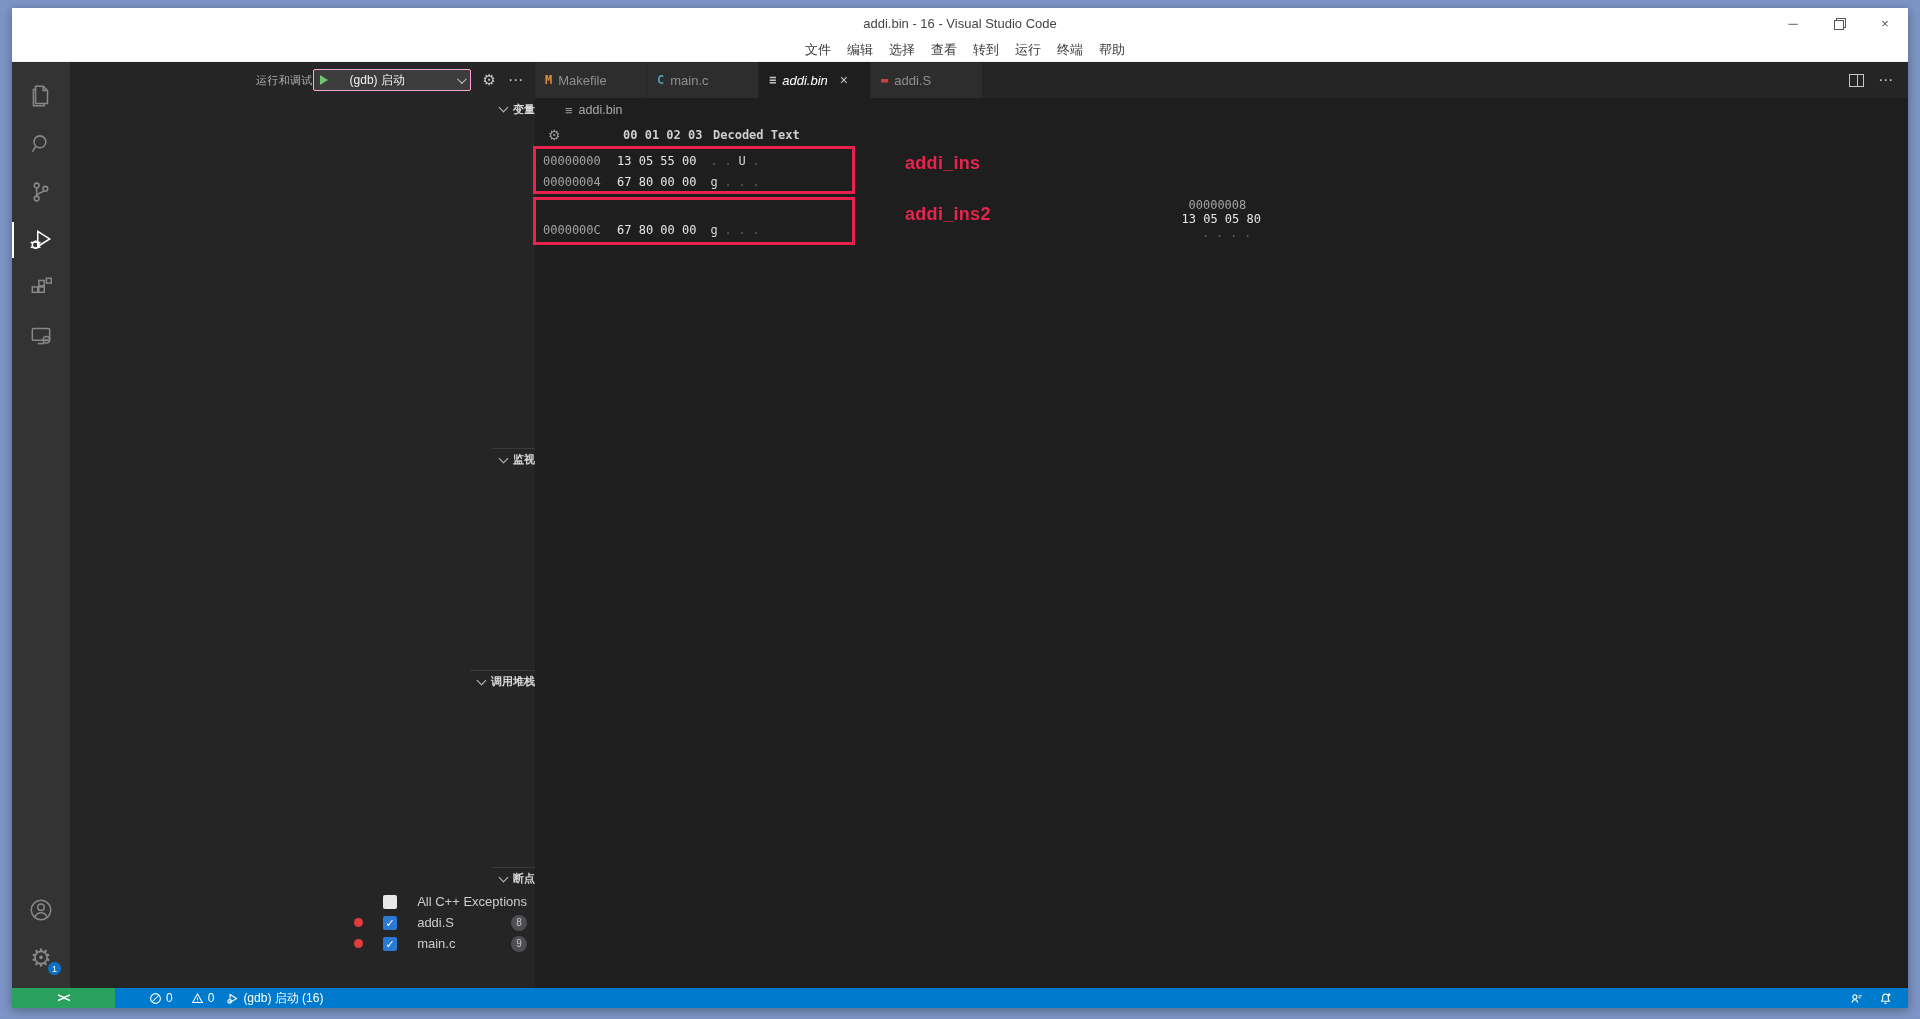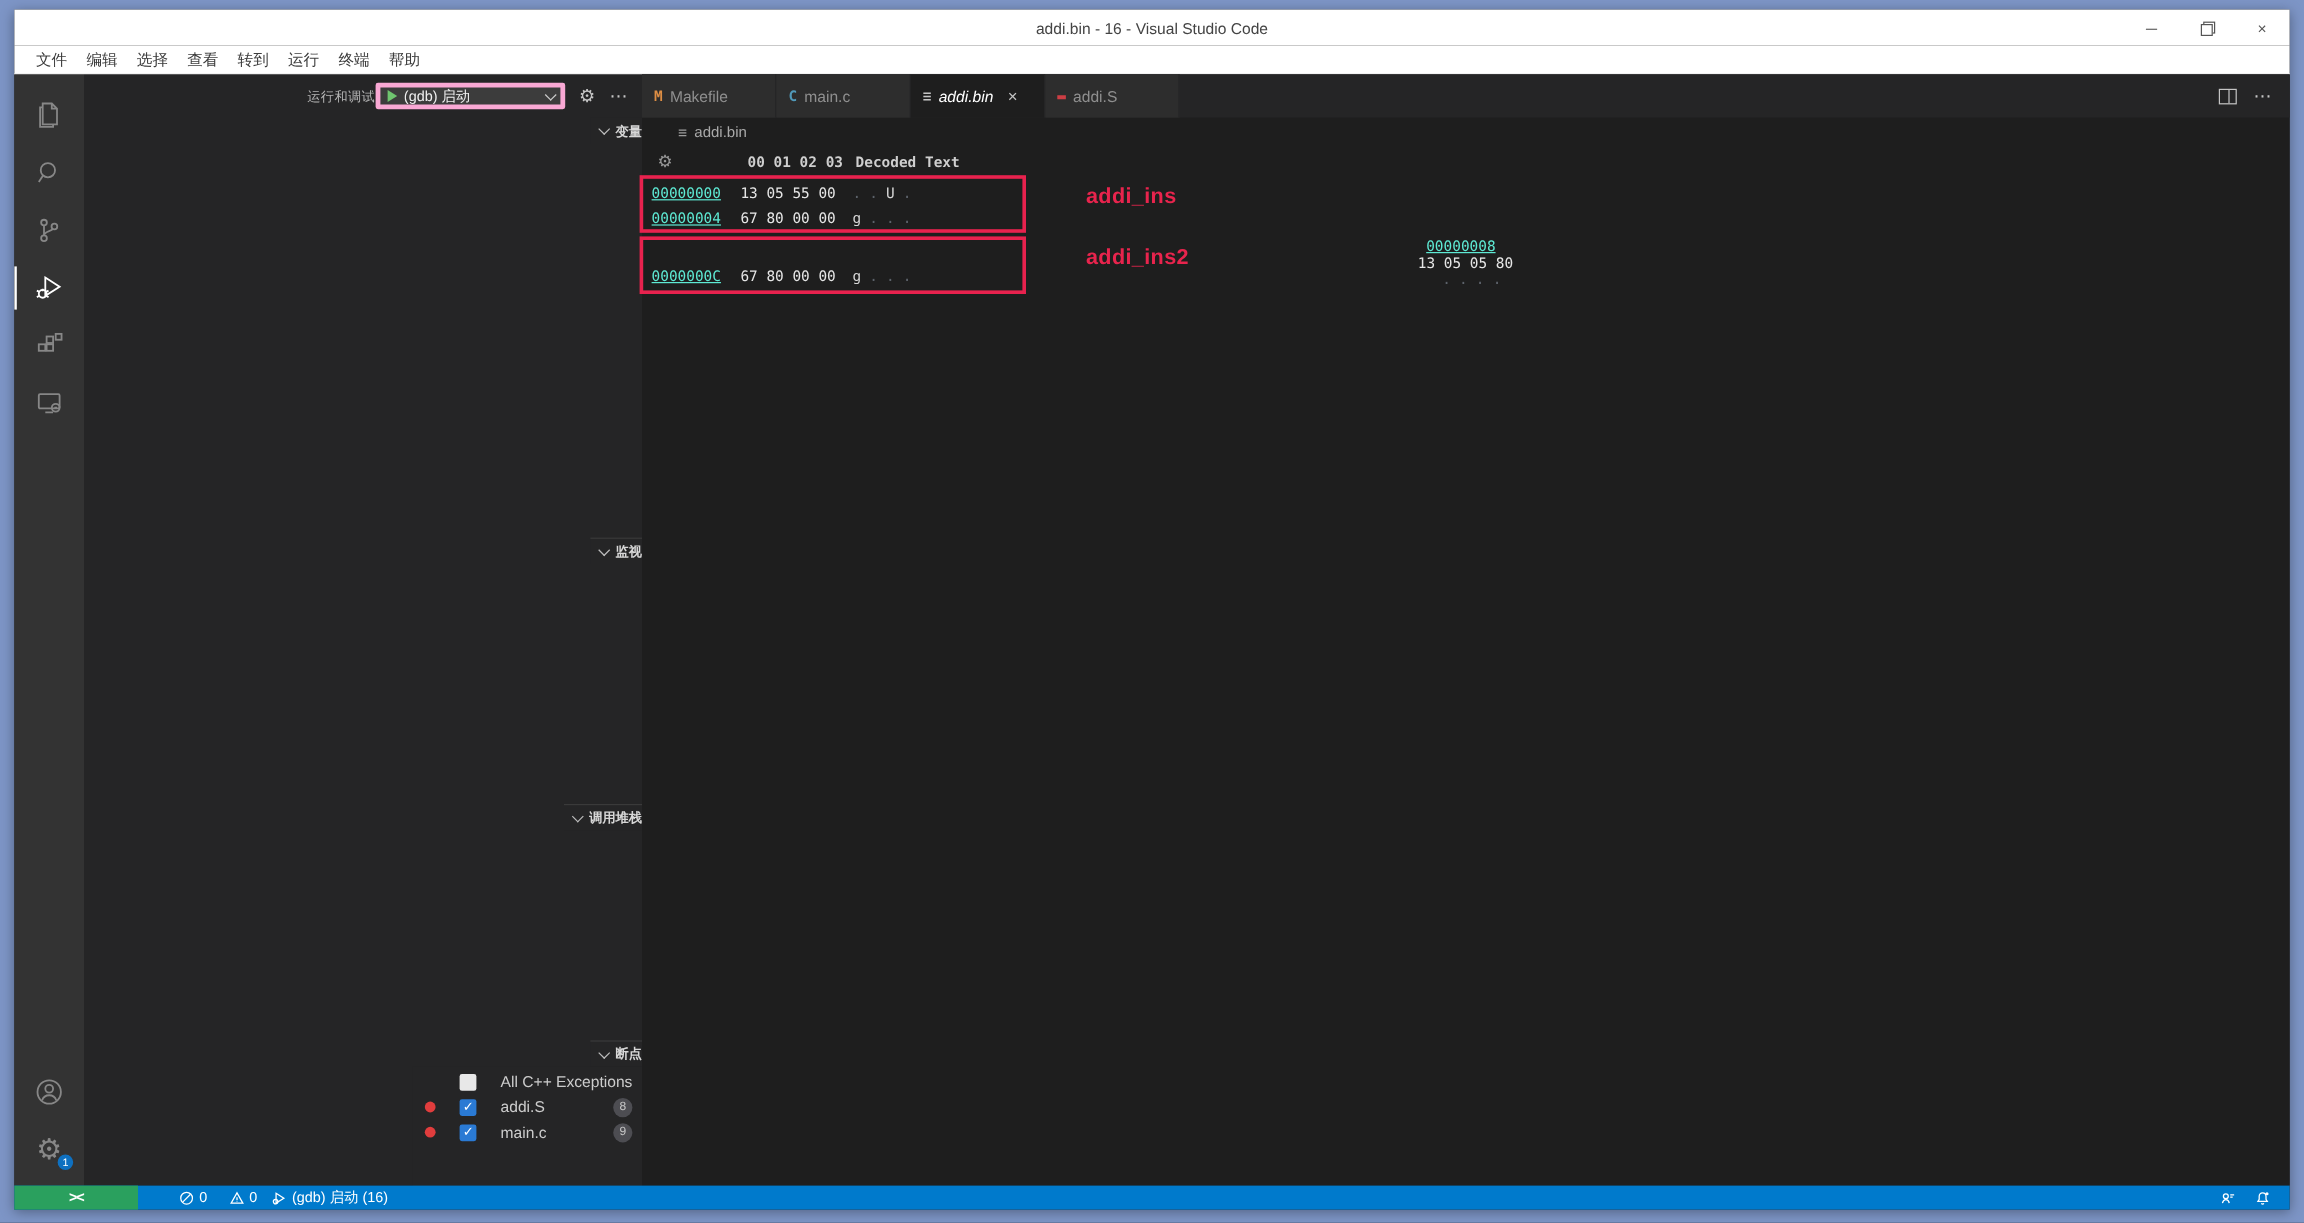--- a/index.html
+++ b/index.html
@@ -12,42 +12,42 @@
   
   .titlebar { height:30px; background:#ffffff; position:relative; display:flex; align-items:center; flex:0 0 auto; }
   .title-text { position:absolute; left:0; right:0; text-align:center; font-size:13px; color:#444; }
   .win-controls { position:absolute; right:0; top:0; height:30px; display:flex; }
   .win-btn { width:46px; height:30px; display:flex; align-items:center; justify-content:center; color:#555; font-size:13px; }
   .restore-glyph { width:10px; height:10px; position:relative; }
   .restore-glyph::before { content:""; position:absolute; left:2px; top:0; width:8px; height:8px; border:1px solid #555; }
   .restore-glyph::after { content:""; position:absolute; left:0; top:2px; width:8px; height:8px; border:1px solid #555; background:#fff; }
 
   
-  .menubar { height:24px; background:#ffffff; display:flex; align-items:center; padding-left:10px; flex:0 0 auto; border-bottom:1px solid #f0f0f0; }
+  .menubar { height:24px; background:#ffffff; display:flex; align-items:center; padding-left:10px; flex:0 0 auto; border-bottom:1px solid #f0f0f0;justify-content:center; }
   .menu-item { font-size:13px; color:#3c3c3c; padding:0 8px; cursor:default; }
 
   
   .main { flex:1 1 auto; display:flex; min-height:0; }
 
   
   .activitybar { width:58px; background:#333333; display:flex; flex-direction:column; flex:0 0 auto; }
   .ab-top { flex:1 1 auto; padding-top:10px; }
   .ab-item { height:48px; display:flex; align-items:center; justify-content:center; position:relative; color:#878787; }
   .ab-item svg { width:26px; height:26px; stroke:currentColor; fill:none; stroke-width:1.4; }
   .ab-item.active { color:#ffffff; }
   .ab-item.active::before { content:""; position:absolute; left:0; top:6px; bottom:6px; width:2px; background:#ffffff; }
   .ab-bottom { padding-bottom:6px; }
   .gear-glyph { font-size:24px; line-height:1; font-family:"DejaVu Sans",sans-serif; }
   .ab-badge { position:absolute; right:8px; bottom:6px; min-width:15px; height:15px; border-radius:50%; background:#0e70c0; color:#fff; font-size:9px; display:flex; align-items:center; justify-content:center; border:1px solid #333; }
 
   
   .sidebar { width:465px; background:#252526; color:#cccccc; display:flex; flex-direction:column; flex:0 0 auto; font-size:13px;align-items:flex-end; }
   .sb-toolbar { height:36px; display:flex; align-items:center; padding:0 12px 0 20px; flex:0 0 auto; }
   .sb-title { font-size:11px; color:#b3b3b3; letter-spacing:.3px; flex:1 1 auto; }
-  .launch-select { width:158px; height:22px; background:#3c3c3c; border:4px solid #f9a8d4; border-radius:2px; display:flex; align-items:center; padding:0 6px; gap:6px; color:#f0f0f0; font-size:12px; }
+  .launch-select { width:158px; height:22px; background:#3c3c3c; border:1px solid #f9a8d4; border-radius:2px; display:flex; align-items:center; padding:0 6px; gap:22px; color:#f0f0f0; font-size:12px; }
   .play-tri { width:0; height:0; border-left:8px solid #6fc56f; border-top:5px solid transparent; border-bottom:5px solid transparent; }
   .launch-label { flex:1 1 auto; white-space:nowrap; overflow:hidden; }
   .chev { width:7px; height:7px; border-right:1.5px solid #cccccc; border-bottom:1.5px solid #cccccc; transform:rotate(45deg) translateY(-2px); flex:0 0 auto; }
   .sb-toolbar .icon-btn { color:#c5c5c5; margin-left:12px; font-size:15px; line-height:1; font-family:"DejaVu Sans",sans-serif; }
 
   .pane-header { height:22px; display:flex; align-items:center; gap:6px; padding-left:8px; font-size:11px; font-weight:bold; color:#d7d7d7; border-top:1px solid #3a3a3a; flex:0 0 auto; background:#252526; }
   .pane-header .chev { border-color:#bdbdbd; transform:rotate(45deg); margin-top:-3px; }
   .pane-body { background:#252526; }
   .body-variables { height:328px; }
   .body-watch { height:200px; }
@@ -83,21 +83,21 @@
 
   .hex-header { height:26px; position:relative; display:flex; align-items:center; flex:0 0 auto;
                 font-family:"DejaVu Sans Mono",monospace; font-size:12px; font-weight:bold; color:#cfcfcf; }
   .hex-gear { position:absolute; left:13px; color:#9a9a9a; font-size:14px; font-weight:normal; font-family:"DejaVu Sans",sans-serif; }
   .hex-cols { margin-left:88px; width:88px; }
   .hex-decoded-hd { margin-left:2px; }
 
   .hex-body { position:relative; margin-top:2px; flex:1 1 auto; }
   .hex-row { height:21px; display:flex; align-items:center; padding-left:8px; font-family:"DejaVu Sans Mono",monospace; font-size:12px; }
   .hex-row:nth-child(3) { margin-top:6px;flex-direction:column; }
-  .hex-addr { width:74px; color:#5eead4;text-decoration:underline; }
+  .hex-addr { width:74px; color:#a3a3a3; }
   .hex-bytes { width:88px; color:#e6e6e6; }
   .hex-decoded { margin-left:2px; display:flex; }
   .dch { width:14px; text-align:center; color:#5d636b; }
   .dch.printable { color:#d6d6d6; }
 
   .ann-box { position:absolute; left:-2px; width:322px; border:3px solid #e8224e; pointer-events:none; }
   .ann-box1 { top:-4px; height:48px; }
   .ann-box2 { top:47px; height:48px; }
   .ann-label { position:absolute; left:370px; color:#e8244d; font-size:18px; font-weight:bold; letter-spacing:.3px; }
   .ann-label1 { top:3px; }

